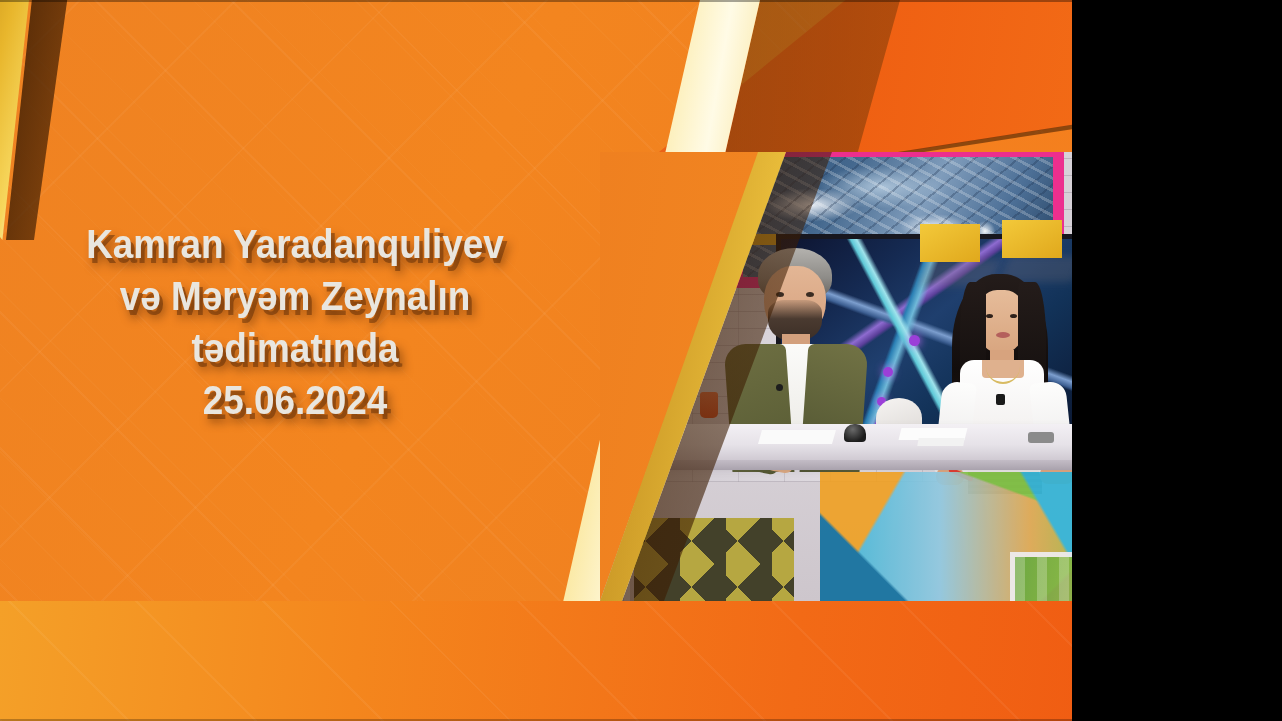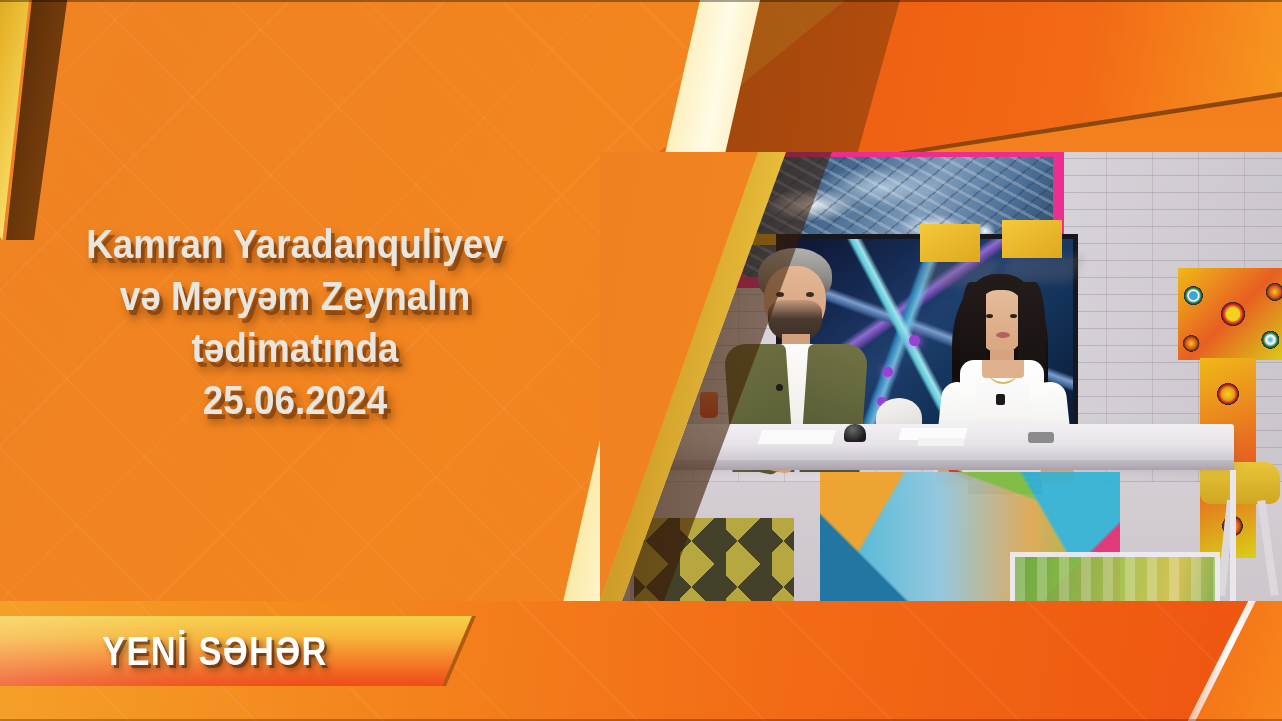--- a/index.html
+++ b/index.html
@@ -2,21 +2,21 @@
 <html><head>
 <meta charset="utf-8">
 <style>
   html, body {
     margin: 0;
     padding: 0;
     background: #000;
   }
   #stage {
     position: relative;
-    width: 1282px;
+    width: 1072px;
     height: 721px;
     overflow: hidden;
     font-family: "Liberation Sans", sans-serif;
     background: #ef4444;
   }
 
   
   .bg-base {
     position: absolute;
     inset: 0;
@@ -618,22 +618,16 @@
   <div class="bottom-slash-right"></div>
   <div class="bottom-slash"></div>
 
   <div class="headline">
     <span class="ln">Kamran Yaradanquliyev</span>
     <span class="ln">və Məryəm Zeynalın</span>
     <span class="ln">tədimatında</span>
     <span class="ln">25.06.2024</span>
   </div>
 
-  <div class="banner-wrap">
-    <div class="banner-shape"></div>
-    <div class="banner-sheen"></div>
-    <div class="banner-edge"></div>
-    <div class="banner-text">YENİ SƏHƏR</div>
-  </div>
 
   <div class="edge-top"></div>
   <div class="edge-bottom"></div>
 </div>
 
 </body></html>

